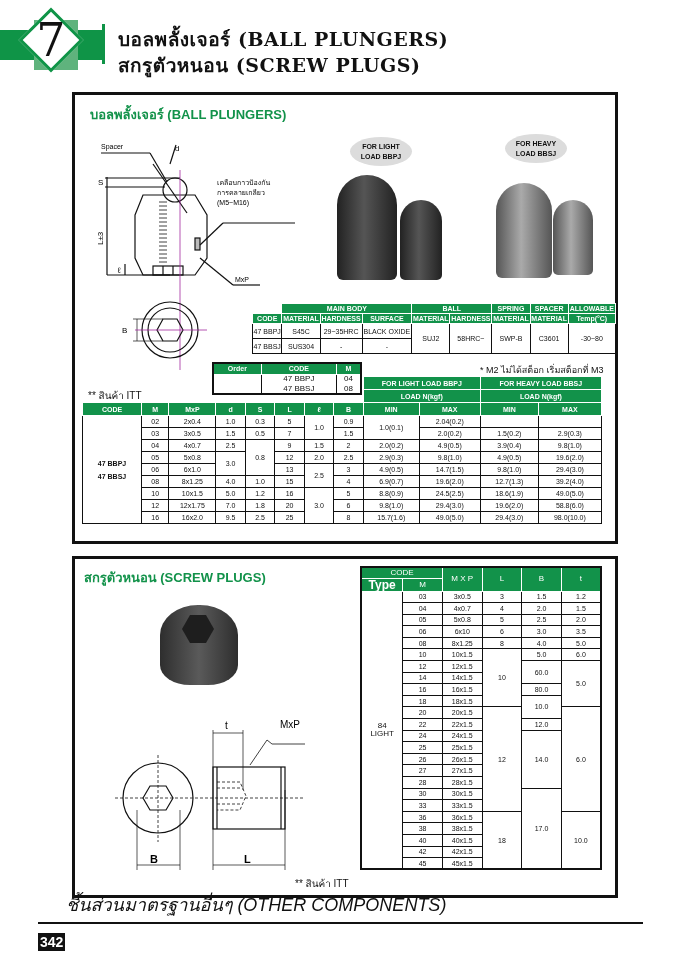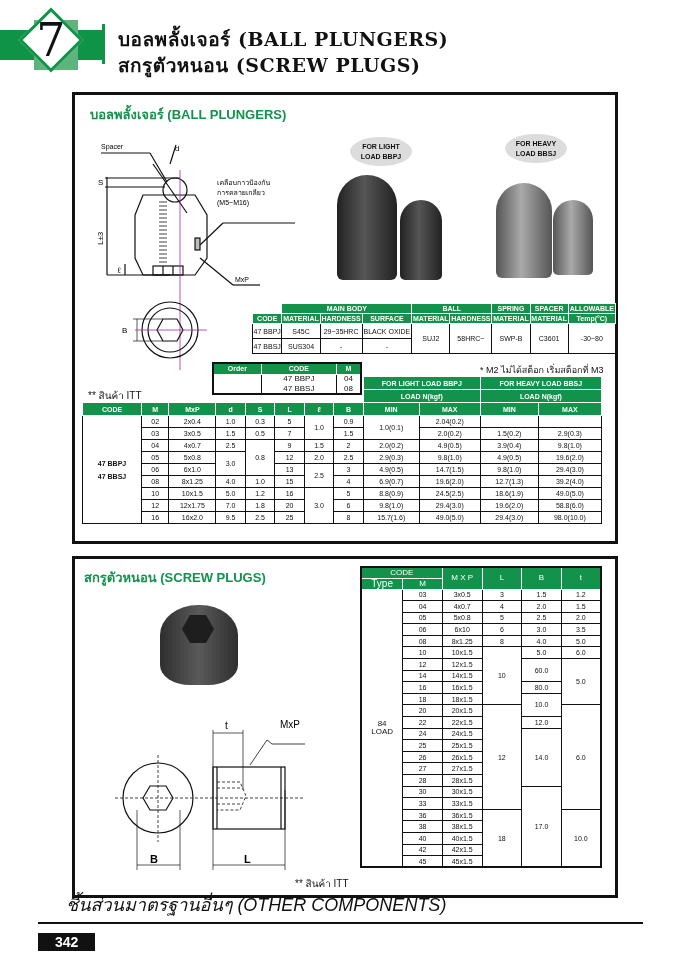--- a/index.html
+++ b/index.html
@@ -21,21 +21,21 @@
 
   
   table { border-collapse: collapse; }
   td, th { border: 1px solid #111; padding: 0; text-align: center; font-size: 7px; line-height: 1; }
   .g { background: #12924a; color: #fff; font-weight: bold; border-color: #fff; }
   .small-note { font-size: 9px; white-space: nowrap; }
 
   .pill { background: #dcdcdc; border-radius: 50%; text-align: center; font-size: 7px; font-weight: bold; color: #111; line-height: 10px; padding-top: 5px; }
 
   .footer-line { left: 38px; top: 922px; width: 605px; height: 2px; background: #111; }
-  .pg { left: 38px; top: 933px; background: #111; color: #fff; font-weight: bold; font-size: 14px; padding: 1px 17px; }
+  .pg { left: 38px; top: 933px; background: #111; color: #fff; font-weight: bold; font-size: 14px; padding: 1px 2px; }
   .pg-text { left: 66px; top: 890px; font-style: italic; font-size: 18px; white-space: nowrap; }
 
   svg text { font-family: "Liberation Sans", sans-serif; }
 </style>
 </head>
 <body>
 
 <div class="abs hdr-bar"></div>
 <div class="abs hdr-tick"></div>
 <div class="abs hdr-sq"></div>
@@ -377,27 +377,27 @@
     </colgroup>
   <tbody>
       <tr style="height:11px;">
     <td class="g" colspan="2" style="font-weight:normal; font-size:8px;">CODE</td>
     <td class="g" rowspan="2" style="font-weight:normal; font-size:8px;">M X P</td>
     <td class="g" rowspan="2" style="font-weight:normal; font-size:8px;">L</td>
     <td class="g" rowspan="2" style="font-weight:normal; font-size:8px;">B</td>
     <td class="g" rowspan="2" style="font-weight:normal; font-size:8px;">t</td>
   </tr>
   <tr style="height:11px;">
-    <td class="g" style="font-weight:normal; font-size:10px;margin-left:36px;">Type</td>
+    <td class="g" style="font-weight:bold; font-size:12px;margin-left:36px;">Type</td>
     <td class="g" style="font-weight:normal; font-size:8px;">M</td>
   </tr>
   <tr style="height:11.6px;">
     <td rowspan="24" style="font-size:8px;">
           <div>84</div>
-          <div>LOAD</div>
+          <div>LIGHT</div>
         </td>
     <td>03</td>
         <td>3x0.5</td>
         <td>3</td>
         <td>1.5</td>
         <td>1.2</td>
   </tr>
   <tr style="height:11.6px;">
         <td>04</td>
         <td>4x0.7</td>

